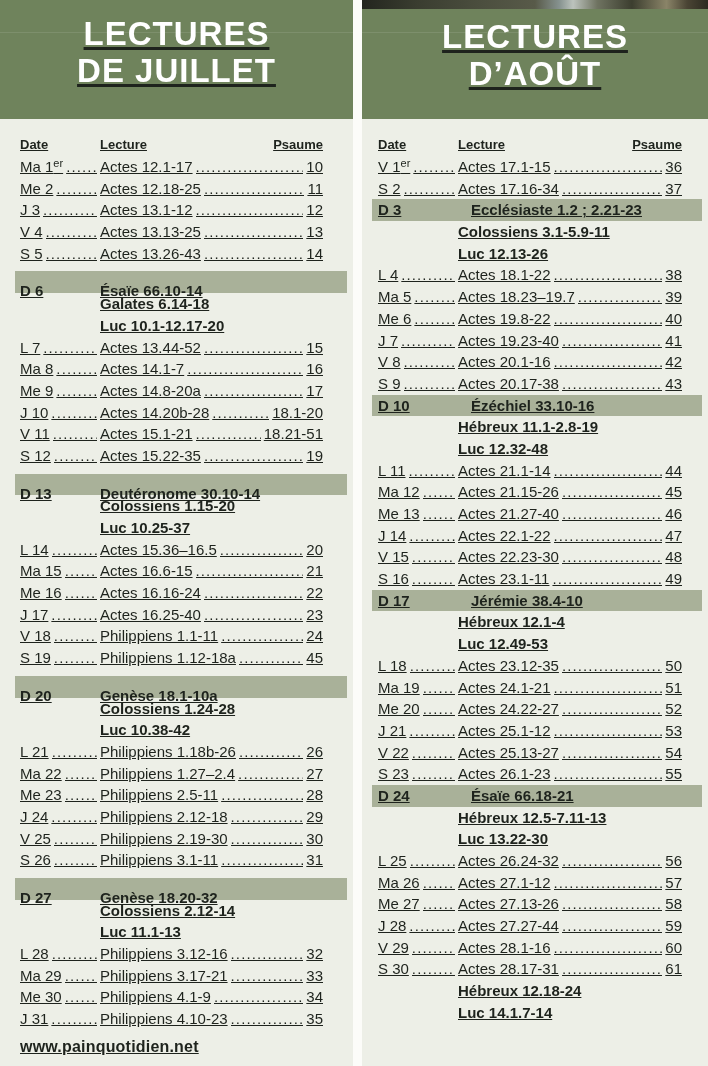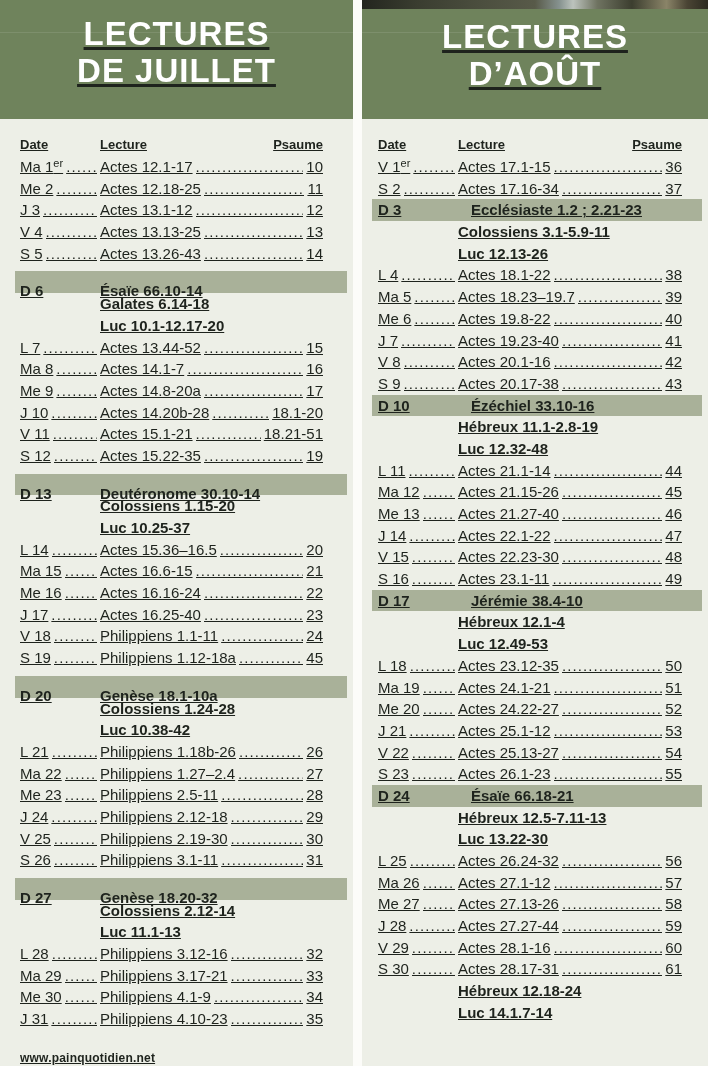--- a/index.html
+++ b/index.html
@@ -109,23 +109,23 @@
     padding: 9px 24px 0 5px;
   }
   .col-right .sunday-head {
     margin: 0 -20px 0 -6px;
     padding: 0 20px 0 6px;
     gap: 13px;
   }
   .sunday-line .lecture { font-weight: bold; }
 
   .footer {
-    margin-top: 21px;
+    margin-top: 8px;
     font-weight: bold;
-    font-size: 12px;
+    font-size: 16px;
     letter-spacing: 0.2px;
   }
 </style>
 </head>
 <body>
 
 <div class="page">
 
   <section class="col col-left">
     <header class="col-header">

